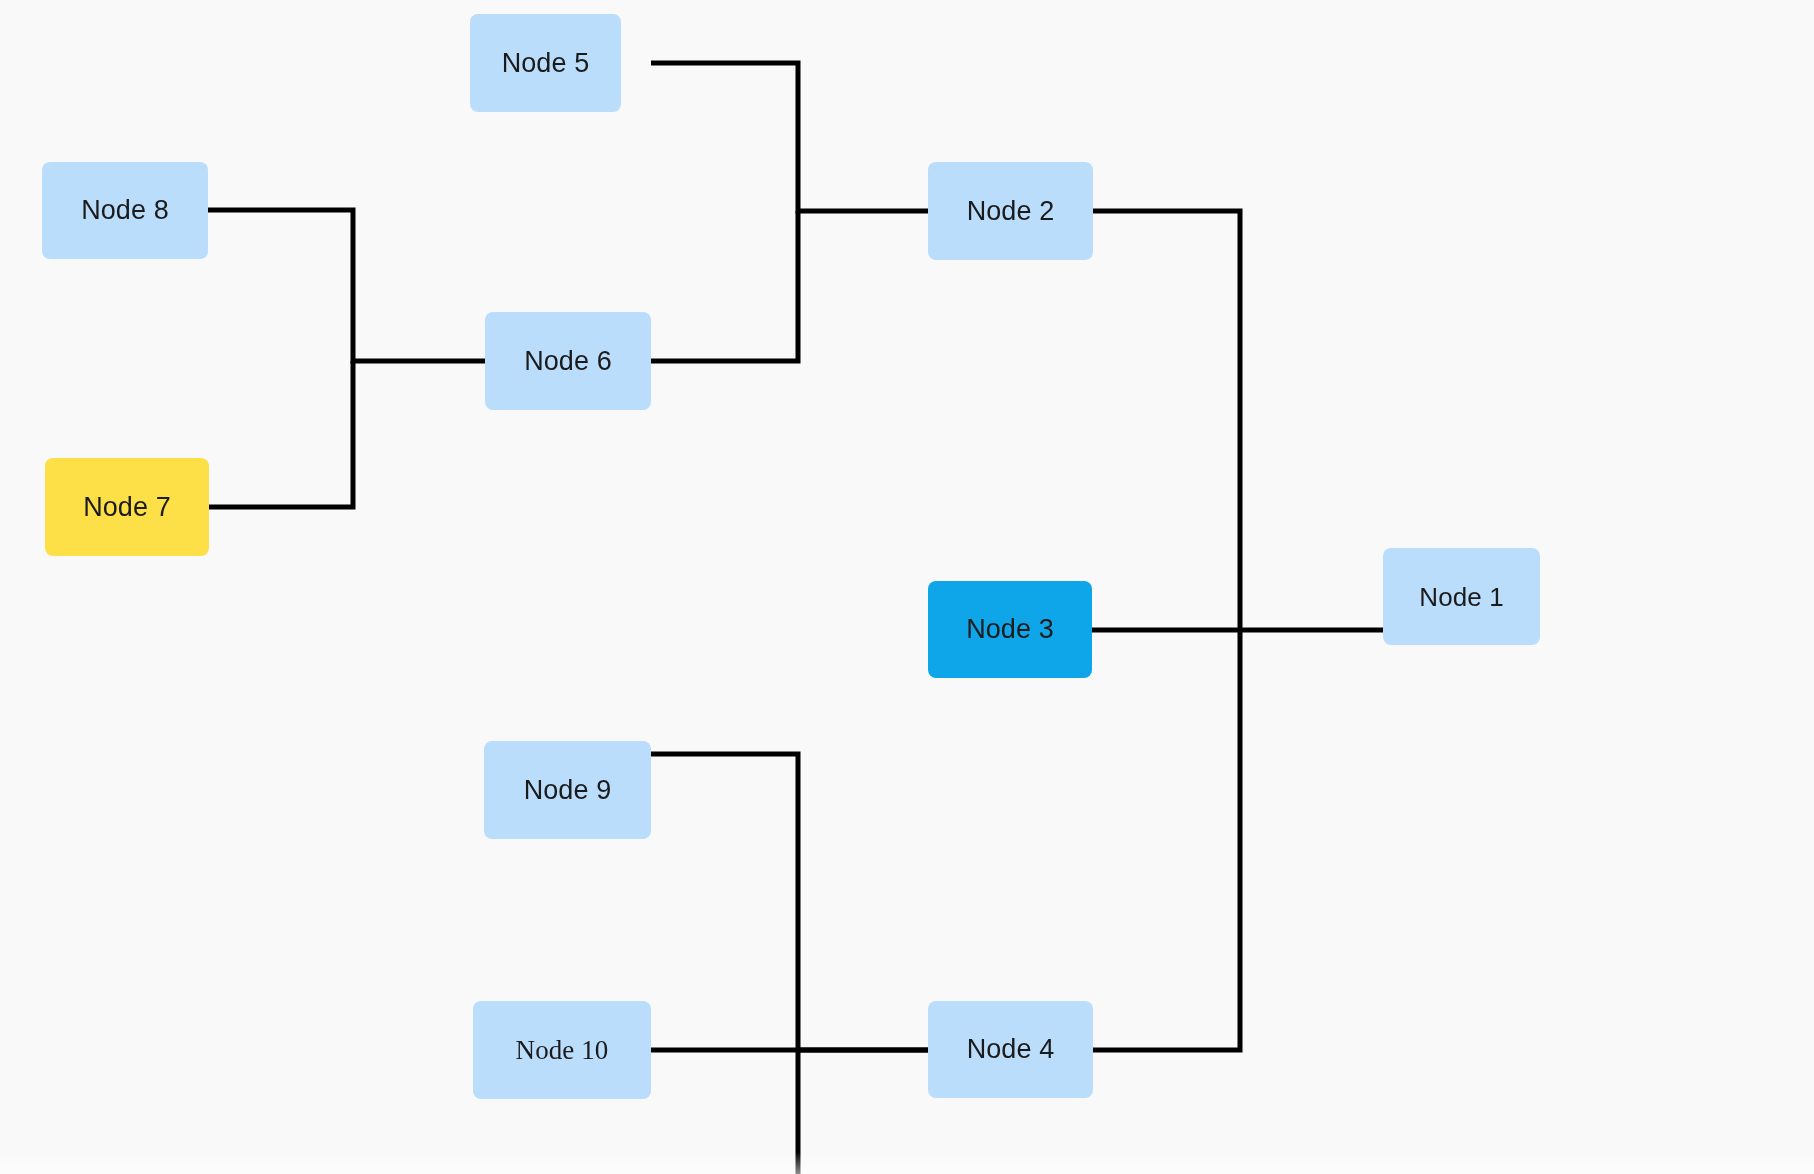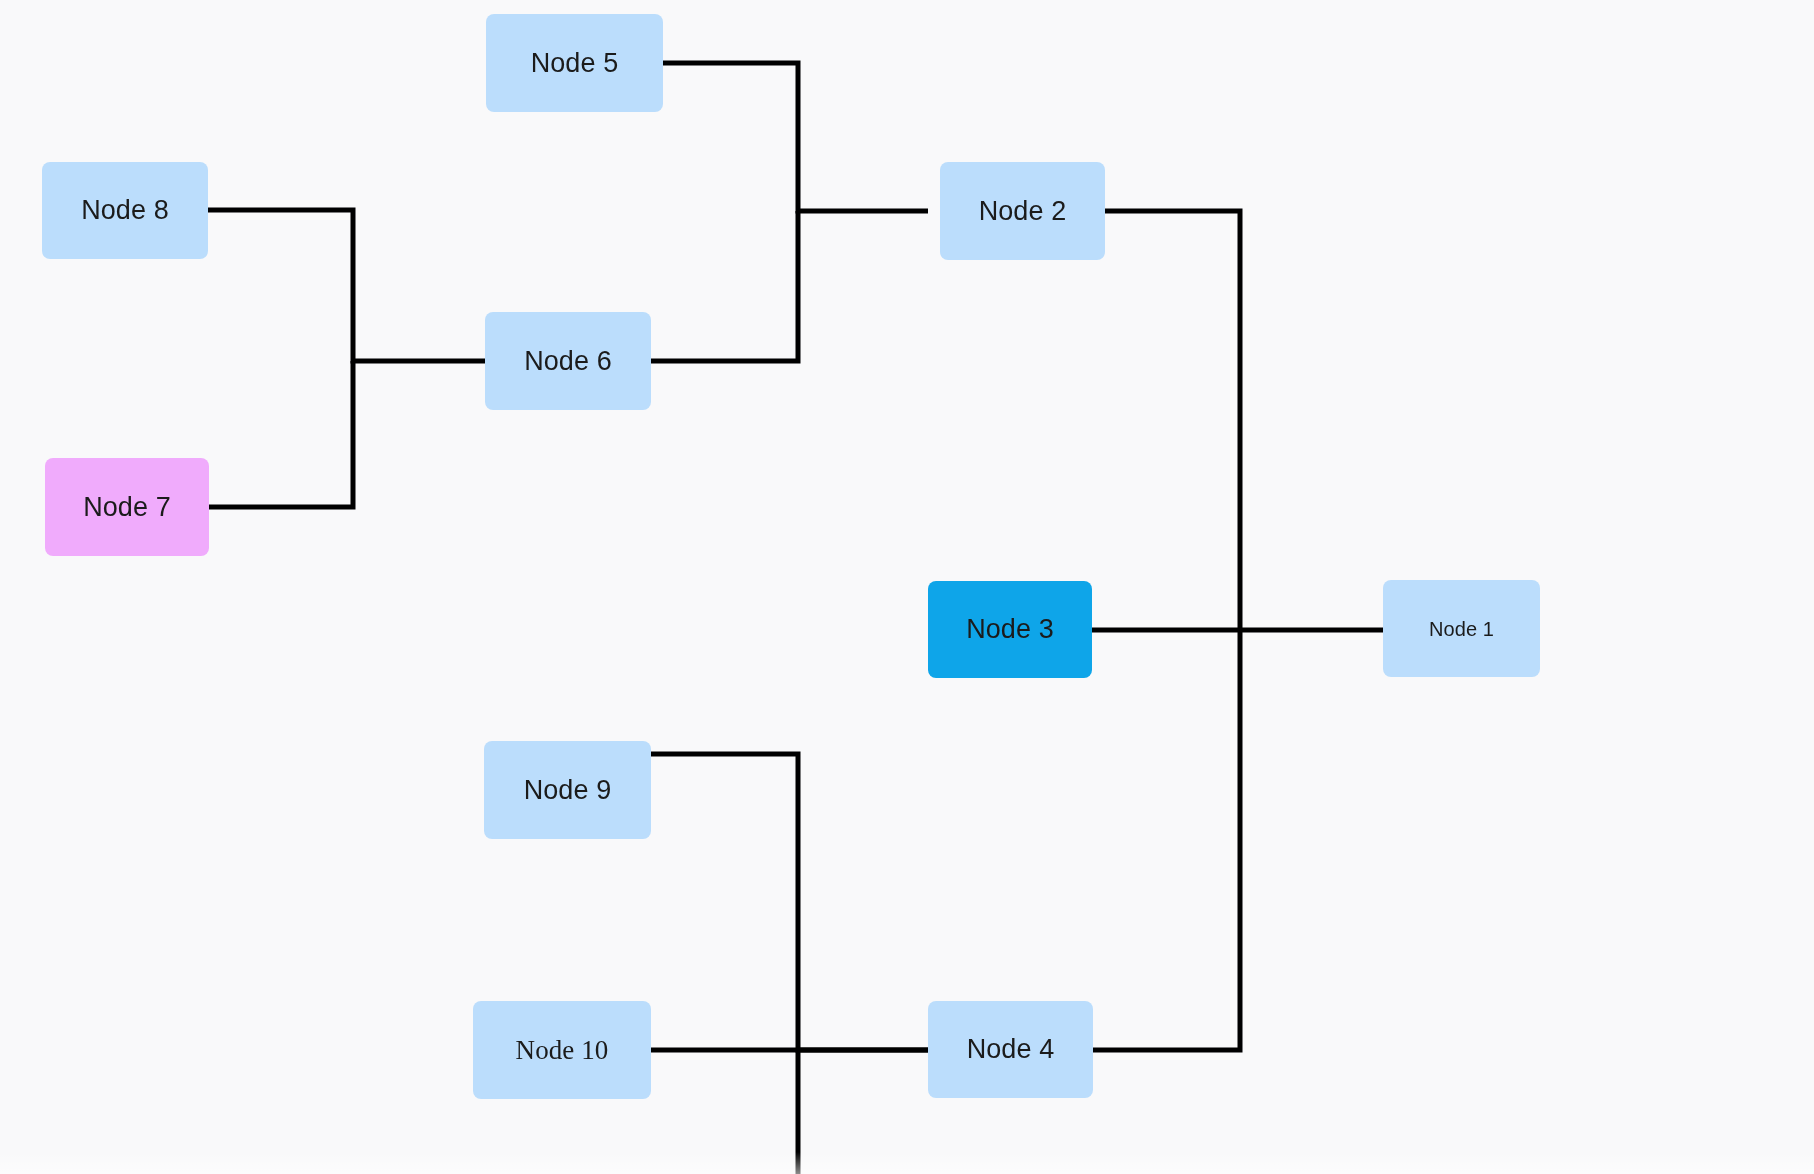--- a/index.html
+++ b/index.html
@@ -65,39 +65,39 @@
       <path d="M 651 63 L 798 63 L 798 211 L 928 211" fill="none" stroke="#000000" stroke-width="5" stroke-linecap="butt" stroke-linejoin="miter"></path>
       <path d="M 651 361 L 798 361 L 798 211" fill="none" stroke="#000000" stroke-width="5" stroke-linecap="butt" stroke-linejoin="miter"></path>
       <path d="M 208 210 L 353 210 L 353 361 L 485 361" fill="none" stroke="#000000" stroke-width="5" stroke-linecap="butt" stroke-linejoin="miter"></path>
       <path d="M 209 507 L 353 507 L 353 361" fill="none" stroke="#000000" stroke-width="5" stroke-linecap="butt" stroke-linejoin="miter"></path>
       <path d="M 651 754 L 798 754 L 798 1050 L 928 1050" fill="none" stroke="#000000" stroke-width="5" stroke-linecap="butt" stroke-linejoin="miter"></path>
       <path d="M 651 1050 L 928 1050" fill="none" stroke="#000000" stroke-width="5" stroke-linecap="butt" stroke-linejoin="miter"></path>
       <path d="M 798 1050 L 798 1174" fill="none" stroke="#000000" stroke-width="5" stroke-linecap="butt" stroke-linejoin="miter"></path>
     </svg>
 
   <div id="node-layer">
-      <div class="node" style="left: 1383px; top: 580px; width: 157px; height: 97px; background: rgb(187, 221, 252); color: rgb(27, 27, 27); border-radius: 8px; font-size: 20px;">
+      <div class="node" style="left: 1383px; top: 548px; width: 157px; height: 97px; background: rgb(187, 221, 252); color: rgb(27, 27, 27); border-radius: 8px; font-size: 26px;">
         <span class="node-label">Node 1</span>
       </div>
-      <div class="node" style="left: 928px; top: 162px; width: 165px; height: 98px; background: rgb(187, 221, 252); color: rgb(27, 27, 27); border-radius: 8px; font-size: 27px; margin-left: 12px;">
+      <div class="node" style="left: 928px; top: 162px; width: 165px; height: 98px; background: rgb(187, 221, 252); color: rgb(27, 27, 27); border-radius: 8px; font-size: 27px;">
         <span class="node-label">Node 2</span>
       </div>
       <div class="node" style="left: 928px; top: 581px; width: 164px; height: 97px; background: #0ea5e9; color: rgb(27, 27, 27); border-radius: 8px; font-size: 27px;">
         <span class="node-label">Node 3</span>
       </div>
       <div class="node" style="left: 928px; top: 1001px; width: 165px; height: 97px; background: rgb(187, 221, 252); color: rgb(27, 27, 27); border-radius: 8px; font-size: 27px;">
         <span class="node-label">Node 4</span>
       </div>
-      <div class="node" style="left: 486px; top: 14px; width: 177px; height: 98px; background: rgb(187, 221, 252); color: rgb(27, 27, 27); border-radius: 8px; font-size: 27px;">
+      <div class="node" style="left: 470px; top: 14px; width: 151px; height: 98px; background: rgb(187, 221, 252); color: rgb(27, 27, 27); border-radius: 8px; font-size: 27px;">
         <span class="node-label">Node 5</span>
       </div>
       <div class="node" style="left: 485px; top: 312px; width: 166px; height: 98px; background: rgb(187, 221, 252); color: rgb(27, 27, 27); border-radius: 8px; font-size: 27px;">
         <span class="node-label">Node 6</span>
       </div>
-      <div class="node" style="left: 45px; top: 458px; width: 164px; height: 98px; background: #f0abfc; color: rgb(27, 27, 27); border-radius: 8px; font-size: 27px;">
+      <div class="node" style="left: 45px; top: 458px; width: 164px; height: 98px; background: #fde047; color: rgb(27, 27, 27); border-radius: 8px; font-size: 27px;">
         <span class="node-label">Node 7</span>
       </div>
       <div class="node" style="left: 42px; top: 162px; width: 166px; height: 97px; background: rgb(187, 221, 252); color: rgb(27, 27, 27); border-radius: 8px; font-size: 27px;">
         <span class="node-label">Node 8</span>
       </div>
       <div class="node" style="left: 484px; top: 705px; width: 167px; height: 98px; background: rgb(187, 221, 252); color: rgb(27, 27, 27); border-radius: 8px; font-size: 27px; margin-top: 36px;">
         <span class="node-label">Node 9</span>
       </div>
       <div class="node" style="left: 473px; top: 1001px; width: 178px; height: 98px; background: rgb(187, 221, 252); color: rgb(27, 27, 27); border-radius: 8px; font-size: 27px; font-family: Liberation Serif, serif;">
         <span class="node-label">Node 10</span>

